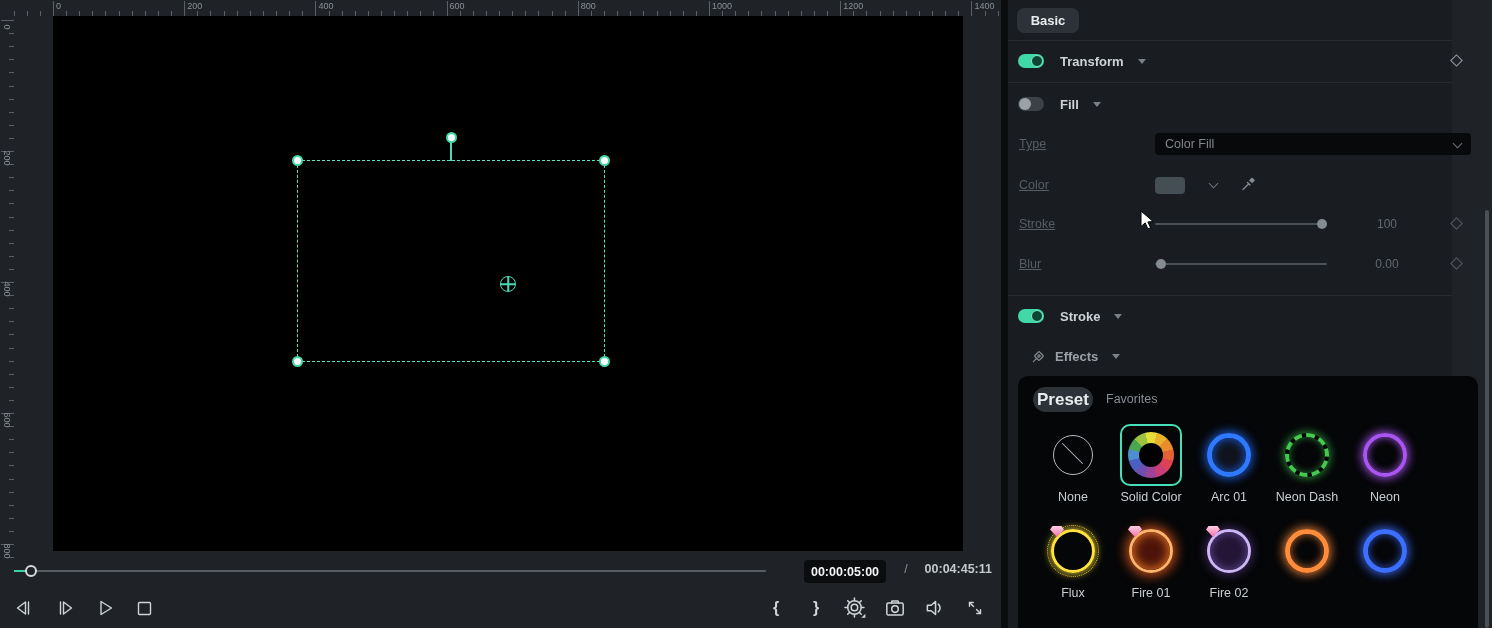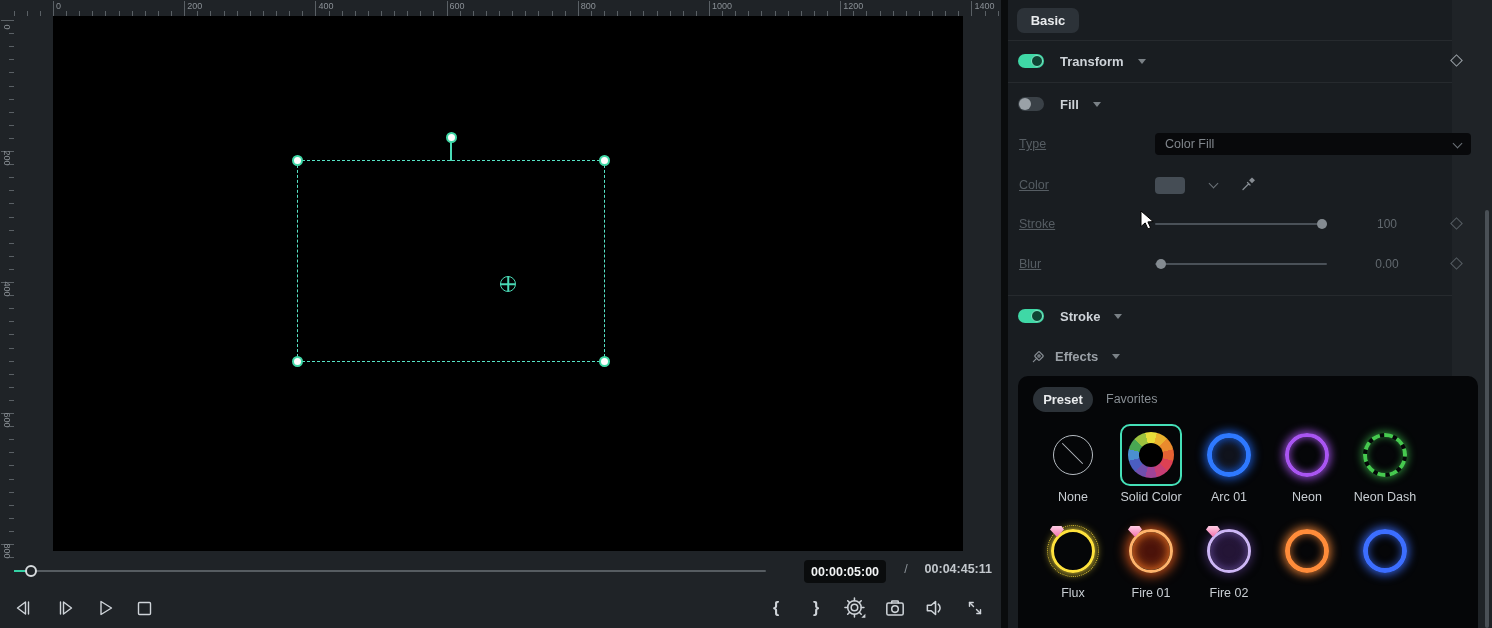--- a/index.html
+++ b/index.html
@@ -79,21 +79,21 @@
   .chev2 { width:7px; height:7px; border-right:1.5px solid #6c7379; border-bottom:1.5px solid #6c7379;
            transform:rotate(45deg); cursor:pointer; }
   .swatch { position:absolute; left:147px; width:30px; height:17px; background:#454d55; border-radius:4px; cursor:pointer; }
   .sl-track { position:absolute; left:147px; width:172px; height:2px; background:#4a5158; border-radius:1px; cursor:pointer; }
   .sl-handle { position:absolute; width:10px; height:10px; border-radius:50%; background:#848b91; cursor:pointer; }
   .val { position:absolute; left:357px; width:44px; text-align:center; color:#62696f; font-size:12px; }
 
   
   #preset-box { position:absolute; left:10px; top:376px; width:460px; height:300px;
                 background:#050608; border-radius:10px; }
-  #tab-preset { position:absolute; left:15px; top:11px; width:60px; height:25px; border-radius:13px; font-size:13px; }
+  #tab-preset { position:absolute; left:15px; top:11px; width:60px; height:25px; border-radius:13px; font-size:17px; }
   #tab-favorites { position:absolute; left:88px; top:16px; font-size:12.5px; color:#878d93; cursor:pointer; }
   #preset-grid { position:absolute; left:16px; top:48px; display:grid; grid-template-columns:repeat(5,78px); }
   .pcell { width:78px; height:96px; display:flex; flex-direction:column; align-items:center; }
   .tile { width:62px; height:62px; border-radius:10px; border:2px solid transparent; position:relative;
           display:flex; align-items:center; justify-content:center; cursor:pointer; }
   .tile.sel { border-color:#45e0b8; }
   .plabel { margin-top:4px; font-size:12.5px; color:#c9ced3; height:16px; text-align:center; white-space:nowrap; }
   .gem { position:absolute; left:6px; top:3px; width:14px; height:12px; z-index:2;
          background:linear-gradient(180deg,#ffd6ea 0%,#fba8cd 45%,#f272ae 100%);
          clip-path:polygon(50% 100%,0 38%,18% 8%,82% 8%,100% 38%); }
@@ -456,29 +456,29 @@
           <div class="plabel">Solid Color</div>
         </div>
         <div class="pcell">
           <div class="tile">
             <div class="ring s-arc01" style="border-color: rgb(46, 121, 255);"></div>
           </div>
           <div class="plabel">Arc 01</div>
         </div>
         <div class="pcell">
           <div class="tile">
+            <div class="ring s-neondash" style="border-color: rgb(70, 201, 79);"></div>
+          </div>
+          <div class="plabel">Neon Dash</div>
+        </div>
+        <div class="pcell">
+          <div class="tile">
             <div class="ring s-neon" style="border-color: rgb(169, 85, 242);"></div>
           </div>
           <div class="plabel">Neon</div>
-        </div>
-        <div class="pcell">
-          <div class="tile">
-            <div class="ring s-neondash" style="border-color: rgb(70, 201, 79);"></div>
-          </div>
-          <div class="plabel">Neon Dash</div>
         </div>
         <div class="pcell">
           <div class="tile">
             <div class="gem"></div>
             <div class="ring s-flux" style="border-color: rgb(255, 226, 60);"></div>
           </div>
           <div class="plabel">Flux</div>
         </div>
         <div class="pcell">
           <div class="tile">

